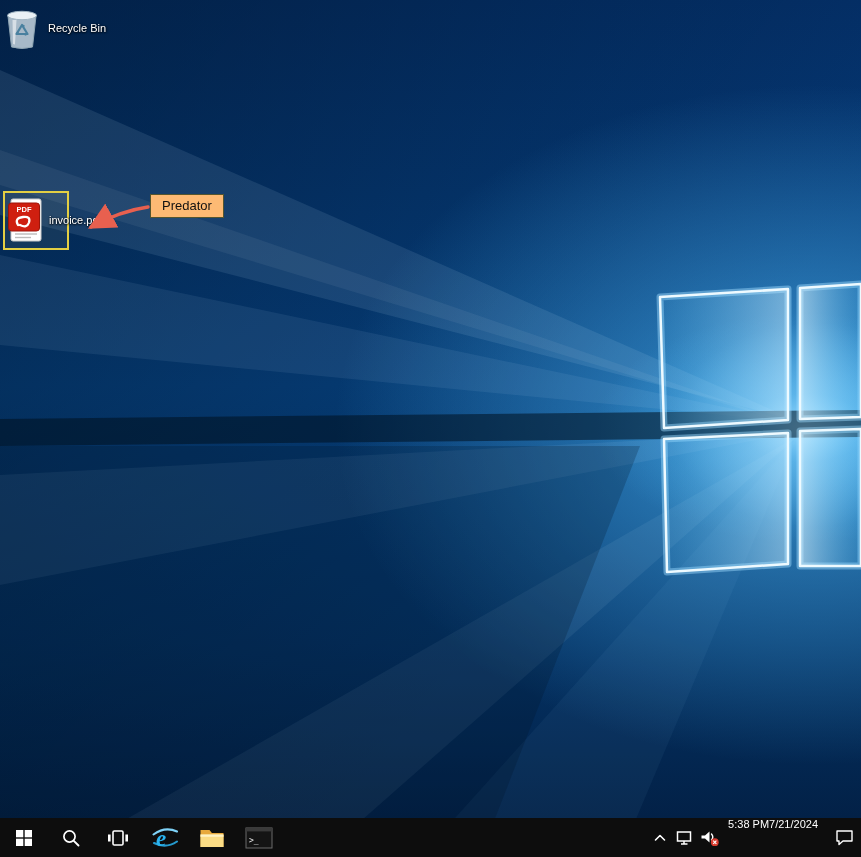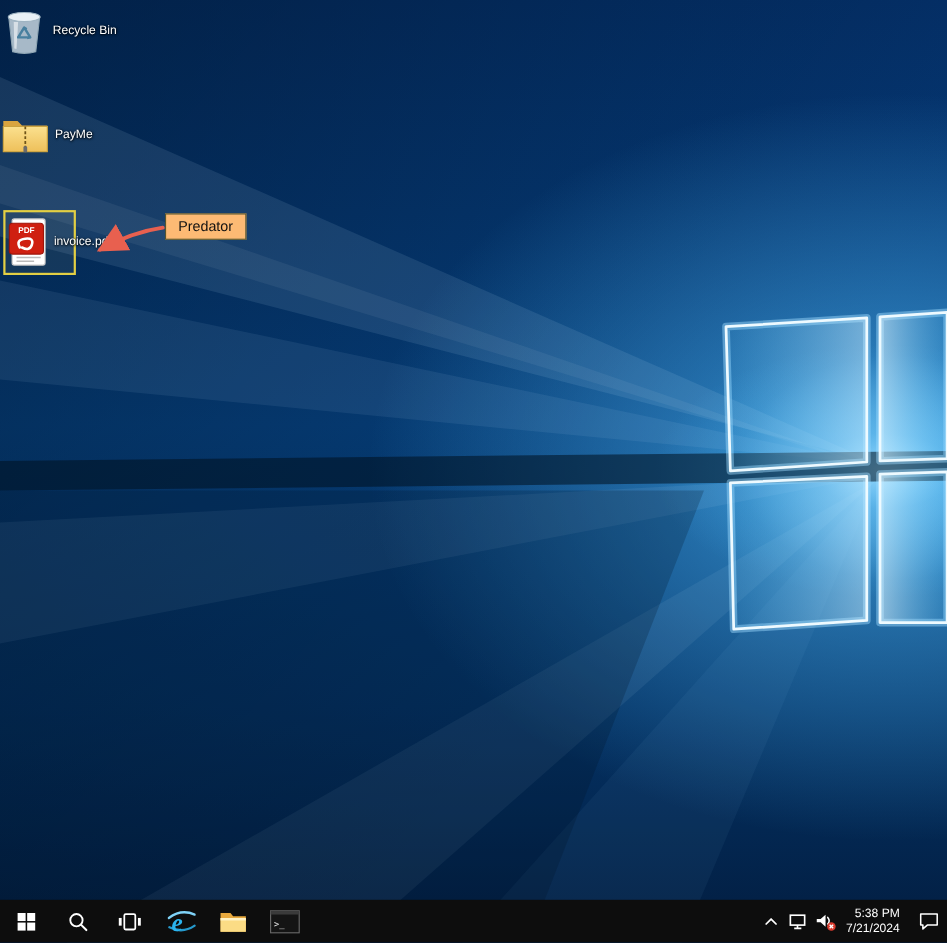--- a/index.html
+++ b/index.html
@@ -39,21 +39,21 @@
   
   #taskbar{
     position:absolute;left:0;bottom:0;width:861px;height:39px;
     background:#0d0d0d;display:flex;align-items:stretch;z-index:5;
   }
   .tb-btn{width:47px;display:flex;align-items:center;justify-content:center;}
   #tray{margin-left:auto;display:flex;align-items:center;}
   .tray-btn{width:25px;height:100%;display:flex;align-items:center;justify-content:center;position:relative;}
   #clock{
     padding:0 9px 0 6px;text-align:right;color:#fff;font-size:11px;line-height:13px;
-    display:flex;flex-direction:column;justify-content:center;height:100%;
+    display:flex;flex-direction:row;justify-content:center;height:100%;
   }
   #action-center{width:34px;}
 </style>
 </head>
 <body>
 
 <div id="screen">
 
   <svg id="wallpaper" viewBox="0 0 861 857" aria-hidden="true">
     <defs>
@@ -116,37 +116,20 @@
         <path d="M8 10 L36 10 L32.5 41 Q22 44 11.5 41 Z" fill="#ccdae4" fill-opacity=".82" stroke="#8fa6b4" stroke-width="1"></path>
         <ellipse cx="22" cy="9.5" rx="14.5" ry="4.2" fill="#e9f1f6" stroke="#9fb4c2" stroke-width="1"></ellipse>
         <path d="M12.5 14 L16.5 14 L15 38.5 L13 38 Z" fill="#ffffff" opacity=".55"></path>
         <path d="M22 19 l5.5 9 h-11 z" fill="none" stroke="#49809f" stroke-width="2.2" stroke-linejoin="round"></path>
         <path d="M22 19 l2.5 1.2 M16.5 28 l1.8 -2.2 M27.5 28 l-2.8 .9" stroke="#49809f" stroke-width="1.6" fill="none"></path>
       </svg>
     </div>
     <div class="icon-label">Recycle Bin</div>
   </div>
 
-  <div class="icon-cell" id="cell-payme">
-    <div class="icon-art">
-      <svg width="46" height="40" viewBox="0 0 46 40">
-        <defs>
-          <linearGradient id="fgrad" x1="0" y1="0" x2="0" y2="1">
-            <stop offset="0" stop-color="#fbe08e"></stop>
-            <stop offset="1" stop-color="#eec05a"></stop>
-          </linearGradient>
-        </defs>
-        <path d="M3 6 h13 l4 4 h23 v24 h-40 z" fill="#d9a43f" stroke="#b88а2e" stroke-width="0"></path>
-        <path d="M3 11 h40 v23 h-40 z" fill="url(#fgrad)" stroke="#caa23e" stroke-width="1"></path>
-        <line x1="23" y1="11" x2="23" y2="31" stroke="#6e5418" stroke-width="1.6" stroke-dasharray="2.6 1.8"></line>
-        <rect x="21.3" y="29" width="3.4" height="5.5" rx="1" fill="#6b6b6b"></rect>
-      </svg>
-    </div>
-    <div class="icon-label">PayMe</div>
-  </div>
 
   <div class="icon-cell" id="cell-invoice">
     <div class="icon-art">
       <svg width="38" height="44" viewBox="0 0 38 44">
         <rect x="4" y="1" width="30" height="42" rx="2" fill="#ffffff" stroke="#c9c9c9" stroke-width="1"></rect>
         <rect x="1.5" y="5" width="31" height="28" rx="3" fill="#cf1f10" stroke="#9e150a" stroke-width="1"></rect>
         <text x="17" y="14" text-anchor="middle" font-size="7.5" font-family="Liberation Sans, sans-serif" font-weight="bold" fill="#ffffff">PDF</text>
         <path d="M11 27 q-4 -7 5 -8 q8 -1 6 5.5 q-2 6 -9 2.5" stroke="#ffffff" stroke-width="2.3" fill="none" stroke-linecap="round"></path>
         <path d="M8 36 h22" stroke="#bbbbbb" stroke-width="1.4"></path>
         <path d="M8 39.5 h16" stroke="#bbbbbb" stroke-width="1.4"></path>

